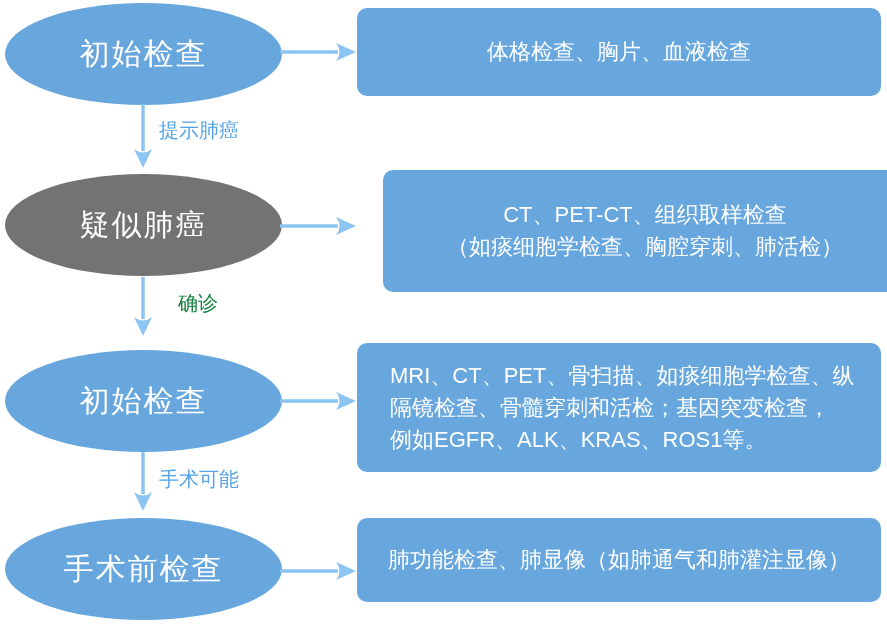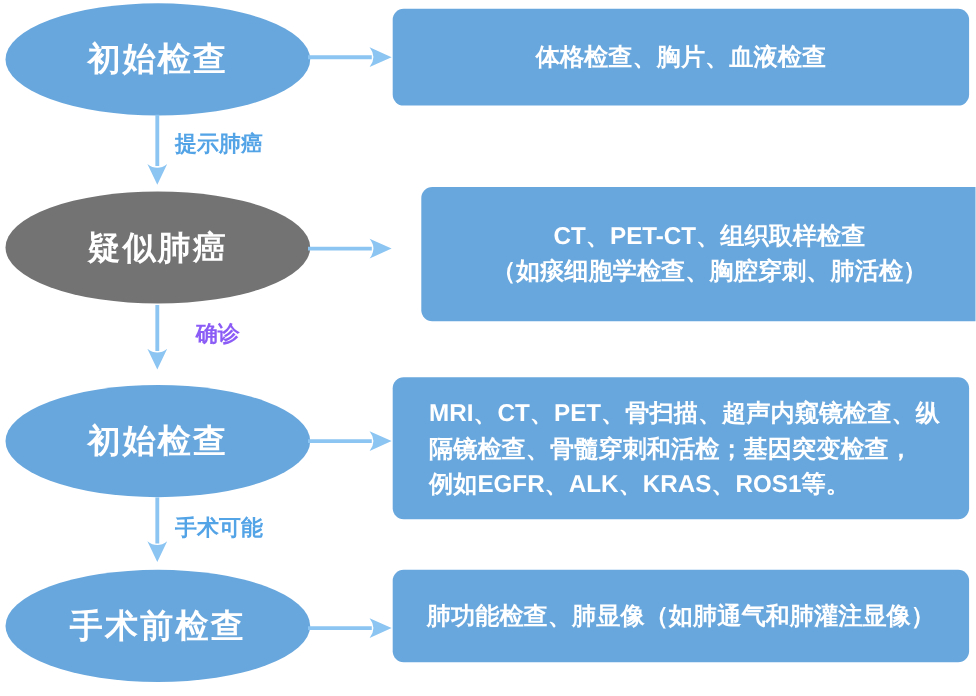--- a/index.html
+++ b/index.html
@@ -4,21 +4,20 @@
 <style>
   * { box-sizing: border-box; }
   html, body { margin: 0; padding: 0; background: #ffffff; }
   .canvas {
     position: relative;
     width: 887px;
     height: 633px;
     background: #ffffff;
     font-family: "Liberation Sans", "DejaVu Sans", sans-serif;
     overflow: hidden;
-    font-weight: bold;
   }
   .ellipse {
     position: absolute;
     left: 5px;
     width: 277px;
     height: 102px;
     border-radius: 50%;
     display: flex;
     align-items: center;
     justify-content: center;
@@ -84,31 +83,31 @@
   </svg>
   <div class="box" style="top: 170px; height: 122px; background: rgb(104, 167, 221); margin-left: 26px;">
     <div>CT、PET-CT、组织取样检查</div>
     <div>（如痰细胞学检查、胸腔穿刺、肺活检）</div>
   </div>
 
   <svg class="arrow" style="left:132px; top:277px;" width="22" height="60">
     <line x1="11" y1="0" x2="11" y2="42" stroke-width="3.5" stroke="#8CC5F2"></line>
     <path d="M2,40 L11,59 L20,40 Q11,47 2,40 Z" fill="#8CC5F2"></path>
   </svg>
-  <div class="connector-label" style="left: 178px; top: 290px; color: #8b5cf6;">确诊</div>
+  <div class="connector-label" style="left: 178px; top: 290px; color: #15803d;">确诊</div>
 
   <div class="ellipse" style="top: 350px; background: rgb(104, 167, 221);">
     <span>初始检查</span>
   </div>
   <svg class="arrow" style="left:280px; top:390px;" width="78" height="22">
     <line x1="0" y1="11" x2="58" y2="11" stroke-width="3.5" stroke="#8CC5F2"></line>
     <path d="M56,2 L76,11 L56,20 Q63,11 56,2 Z" fill="#8CC5F2"></path>
   </svg>
   <div class="box left-align" style="top: 343px; height: 129px; background: rgb(104, 167, 221);">
-    <div>MRI、CT、PET、骨扫描、超声内窥镜检查、纵</div>
+    <div>MRI、CT、PET、骨扫描、如痰细胞学检查、纵</div>
     <div>隔镜检查、骨髓穿刺和活检；基因突变检查，</div>
     <div>例如EGFR、ALK、KRAS、ROS1等。</div>
   </div>
 
   <svg class="arrow" style="left:132px; top:452px;" width="22" height="60">
     <line x1="11" y1="0" x2="11" y2="42" stroke-width="3.5" stroke="#8CC5F2"></line>
     <path d="M2,40 L11,59 L20,40 Q11,47 2,40 Z" fill="#8CC5F2"></path>
   </svg>
   <div class="connector-label" style="left: 159px; top: 466px; color: rgb(83, 163, 231);">手术可能</div>
 

